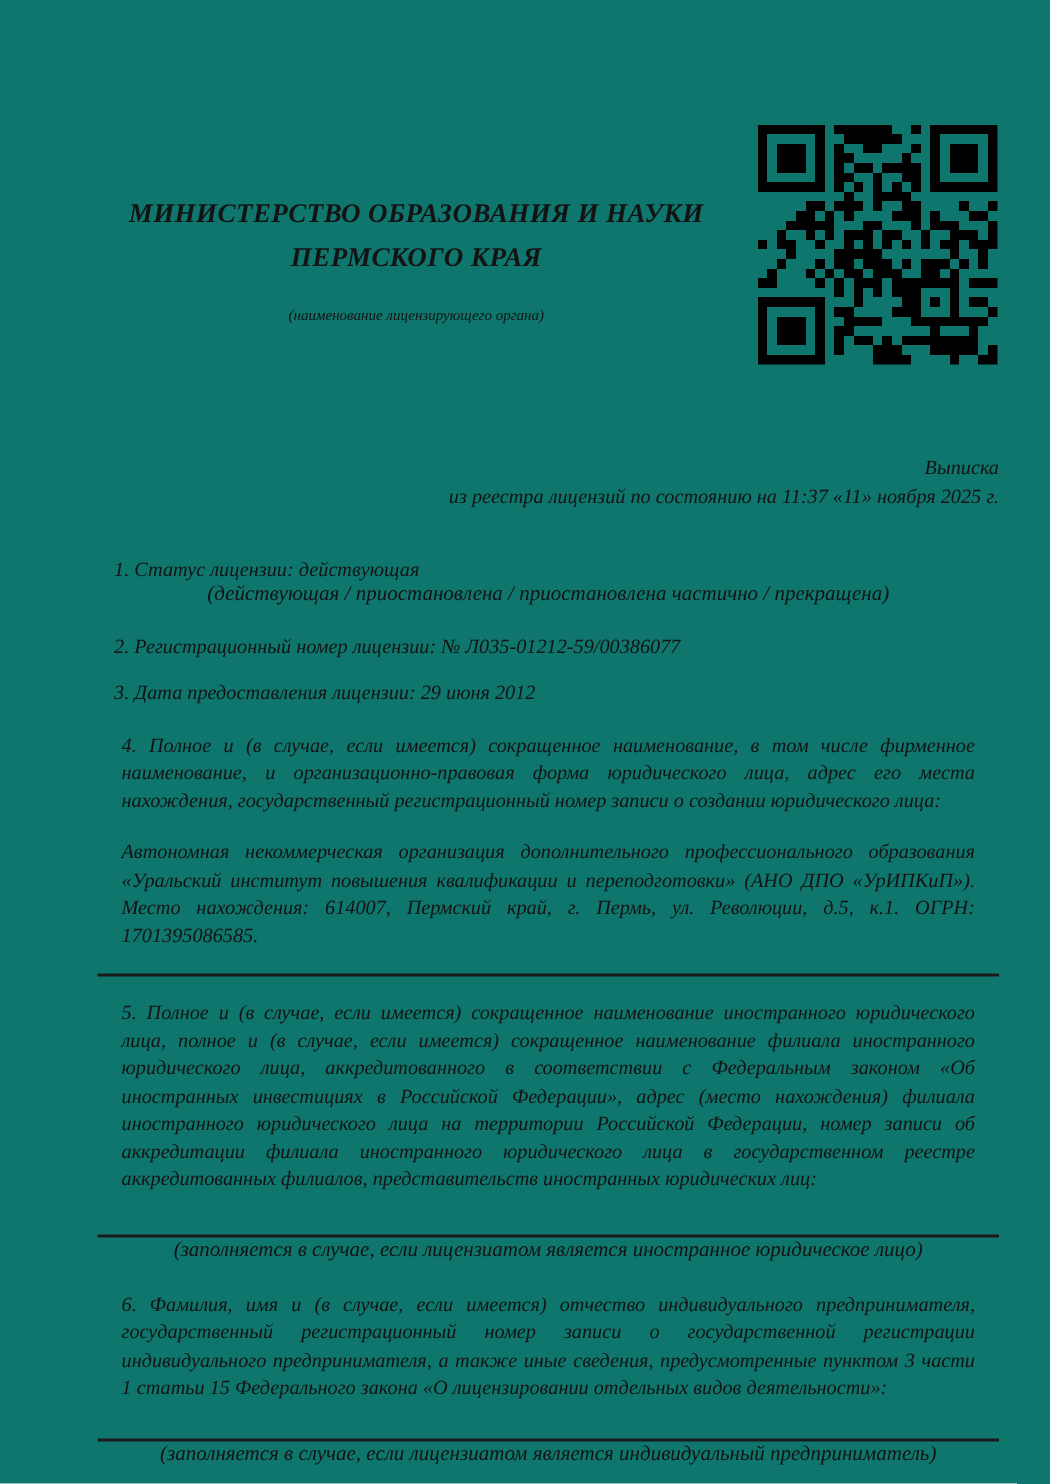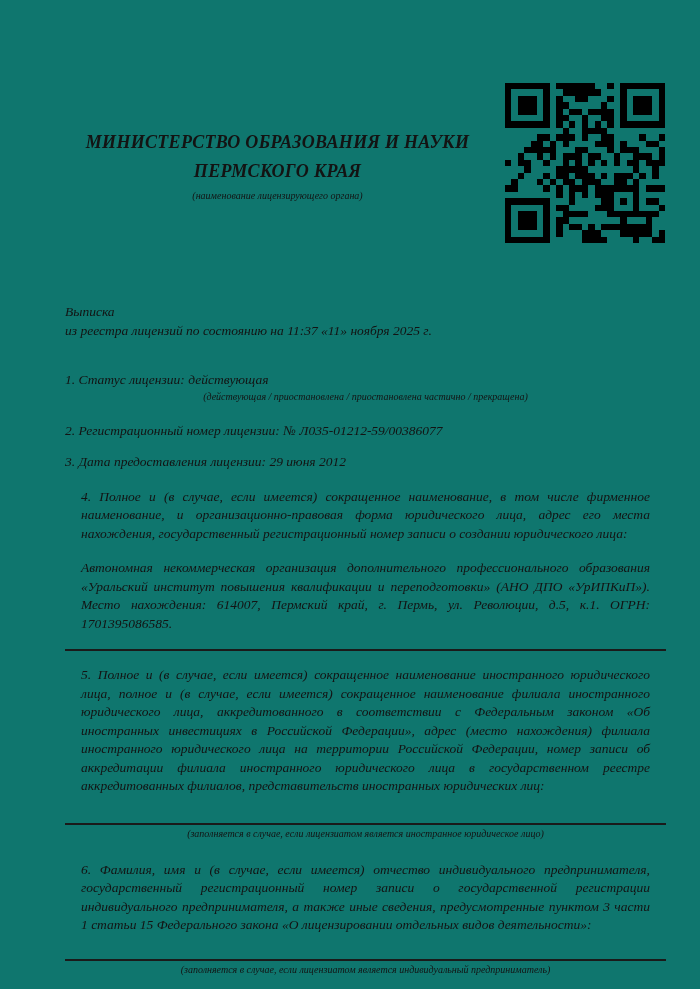--- a/index.html
+++ b/index.html
@@ -29,49 +29,49 @@
   }
   .ministry-line {
     font-weight: bold;
     font-size: 18px;
     line-height: 29px;
     letter-spacing: 0.3px;
   }
   .ministry-caption {
     font-size: 10px;
     line-height: 14px;
-    margin-top: 3px;
+    margin-top: 18px;
   }
   
   .qr {
     position: absolute;
     left: 505px;
     top: 83px;
     width: 160px;
     height: 160px;
   }
   .qr svg { display: block; }
   
   .body-col {
     position: absolute;
     left: 65px;
     top: 0;
     width: 601px;
   }
   .doc-title {
     margin-top: 303px;
-    text-align: left;
-  }
-  .field-line { white-space: nowrap; }
+    text-align: right;
+  }
+  .field-line { white-space: nowrap; margin-left: 11px; }
   .para {
     text-align: justify;
     margin: 16px;
   }
   .small-caption {
-    font-size: 10px;
+    font-size: 14px;
     line-height: 13px;
     text-align: center;
     margin-top: 0;
   }
   .rule {
     height: 2px;
     background: #1a1a1a;
     margin-top: 1px;
   }
   .rule + .small-caption { margin-top: 2px; }

